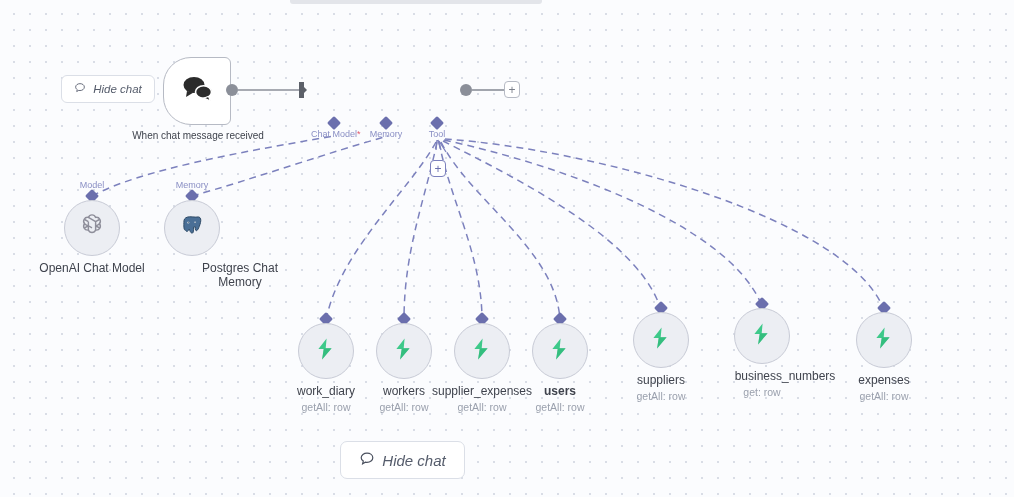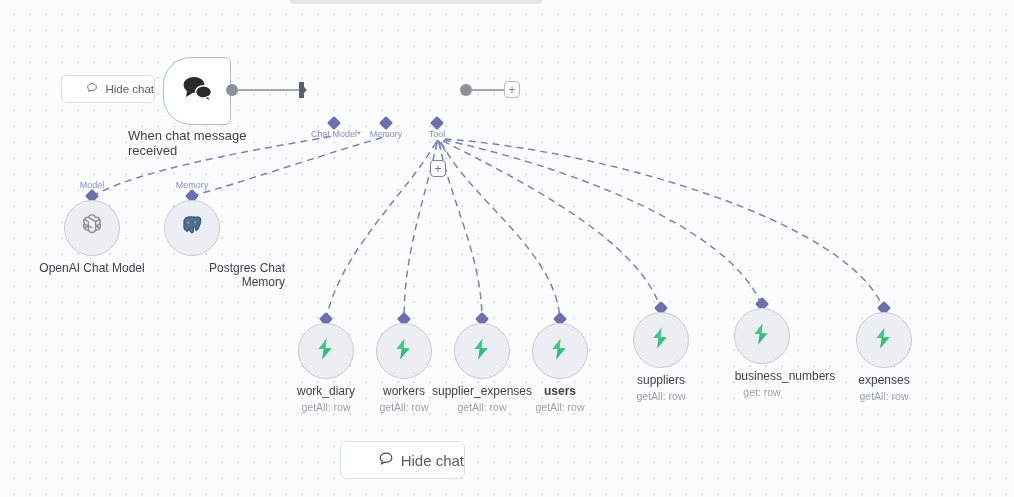--- a/index.html
+++ b/index.html
@@ -38,28 +38,29 @@
     width: 1014px;
     height: 497px;
     pointer-events: none;
   }
 
   
   .hide-chat-btn {
     position: absolute;
     display: flex;
     align-items: center;
-    justify-content: flex-end;
+    justify-content: center;
     gap: 7px;
     background: #ffffff;
     border: 1px solid #dbdfe7;
     border-radius: 6px;
     color: #555c6b;
     cursor: pointer;
     white-space: nowrap;
+    font-style: italic;
   }
   .hide-chat-btn.small {
     left: 61px; top: 75px;
     width: 94px; height: 28px;
     font-size: 11.5px;
   }
   .hide-chat-btn.large {
     left: 340px; top: 441px;
     width: 125px; height: 38px;
     font-size: 15px;
@@ -83,22 +84,22 @@
     position: absolute;
     left: 226px; top: 84px;
     width: 12px; height: 12px;
     background: #8b8f99;
     border-radius: 50%;
   }
   #trigger-label {
     position: absolute;
     left: 128px; top: 128px;
     width: 140px;
-    text-align: left;
-    font-size: 13px;
+    text-align: center;
+    font-size: 10px;
     color: #3f434d;
     line-height: 15px;
   }
 
   
   #agent-node {
     position: absolute;
     left: 310px; top: 57px;
     width: 155px; height: 66px;
     background: #ffffff;
@@ -160,21 +161,21 @@
     width: 56px; height: 56px;
     border-radius: 50%;
     background: #eceef3;
     border: 1.2px solid #c8cbd6;
     display: flex;
     align-items: center;
     justify-content: center;
   }
   .circle-caption {
     position: absolute;
-    text-align: right;
+    text-align: center;
     font-size: 12px;
     color: #3f434d;
     line-height: 14px;
     white-space: nowrap;
   }
   .circle-caption.wrap { white-space: normal; margin-left: 48px; }
   .circle-sub {
     position: absolute;
     font-size: 10.5px;
     color: #9aa0ad;

